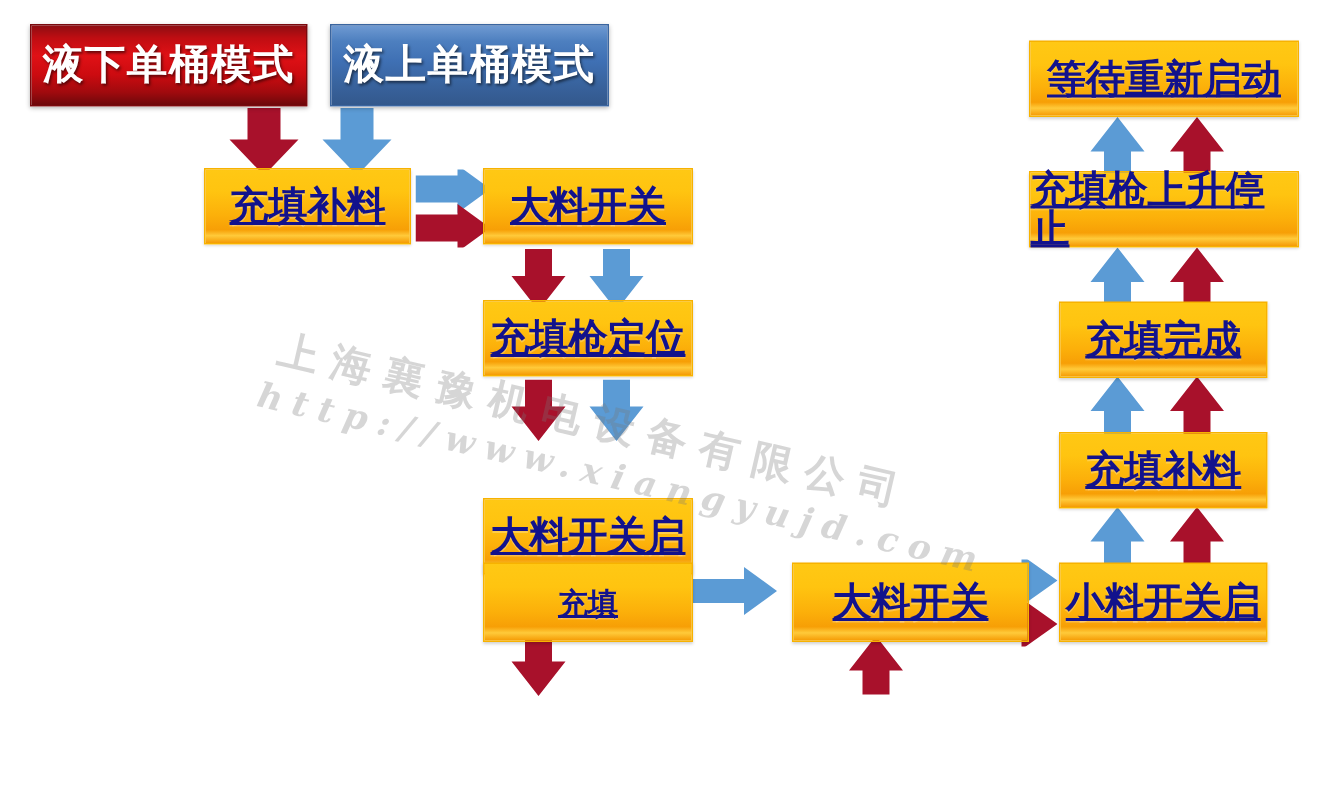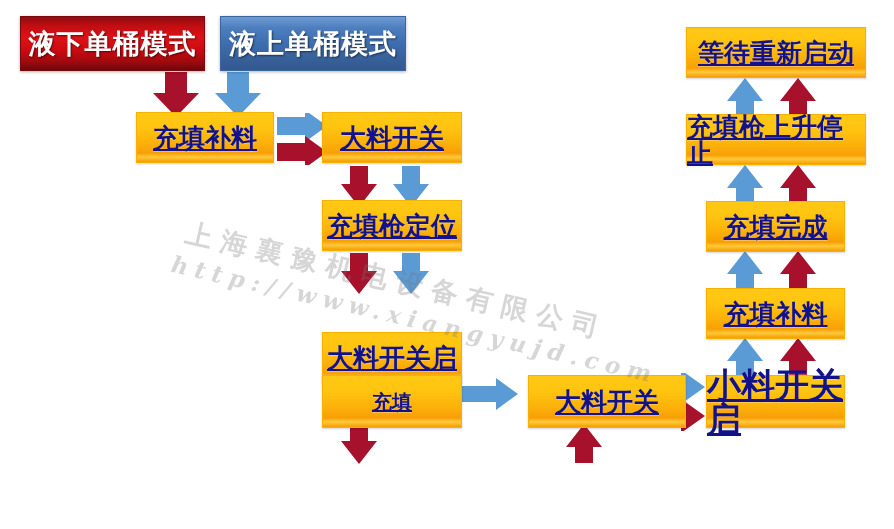--- a/index.html
+++ b/index.html
@@ -244,21 +244,21 @@
 
   <div class="node box-orange" style="left:322px;top:375px;width:140px;height:53px;">
     <span style="font-size:20px;text-align:right;">充填</span>
   </div>
 
   <div class="node box-orange" style="left:528px;top:375px;width:158px;height:53px;">
     <span style="font-size:26px;">大料开关</span>
   </div>
 
   <div class="node box-orange" style="left:706px;top:375px;width:139px;height:53px;">
-    <span style="font-size:34px;">小料开关启</span>
+    <span style="font-size:26px;">小料开关启</span>
   </div>
 
 
   <div class="node box-orange" style="left:706px;top:288px;width:139px;height:51px;">
     <span style="font-size:26px;">充填补料</span>
   </div>
 
   <div class="node box-orange" style="left:706px;top:201px;width:139px;height:51px;">
     <span style="font-size:26px;">充填完成</span>
   </div>

